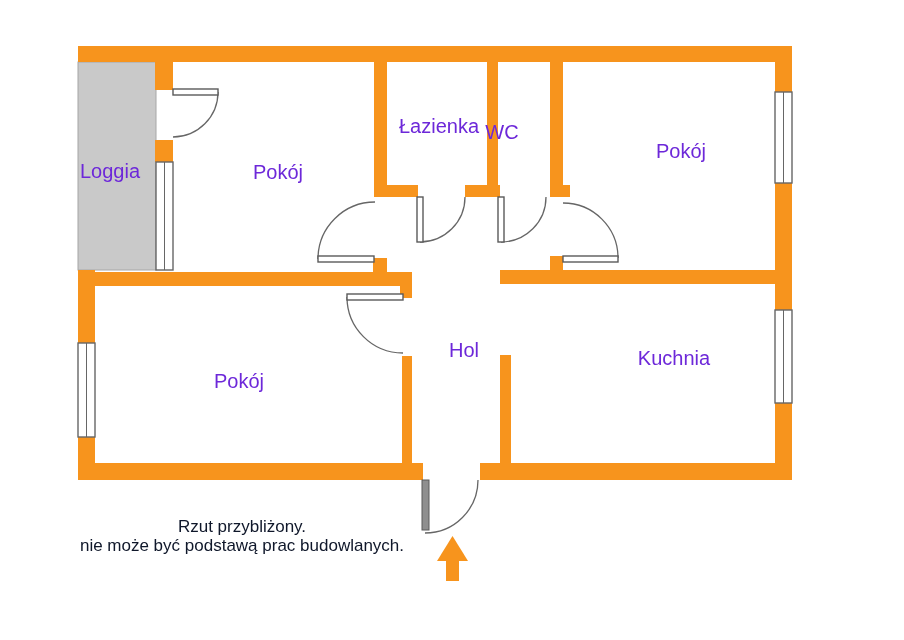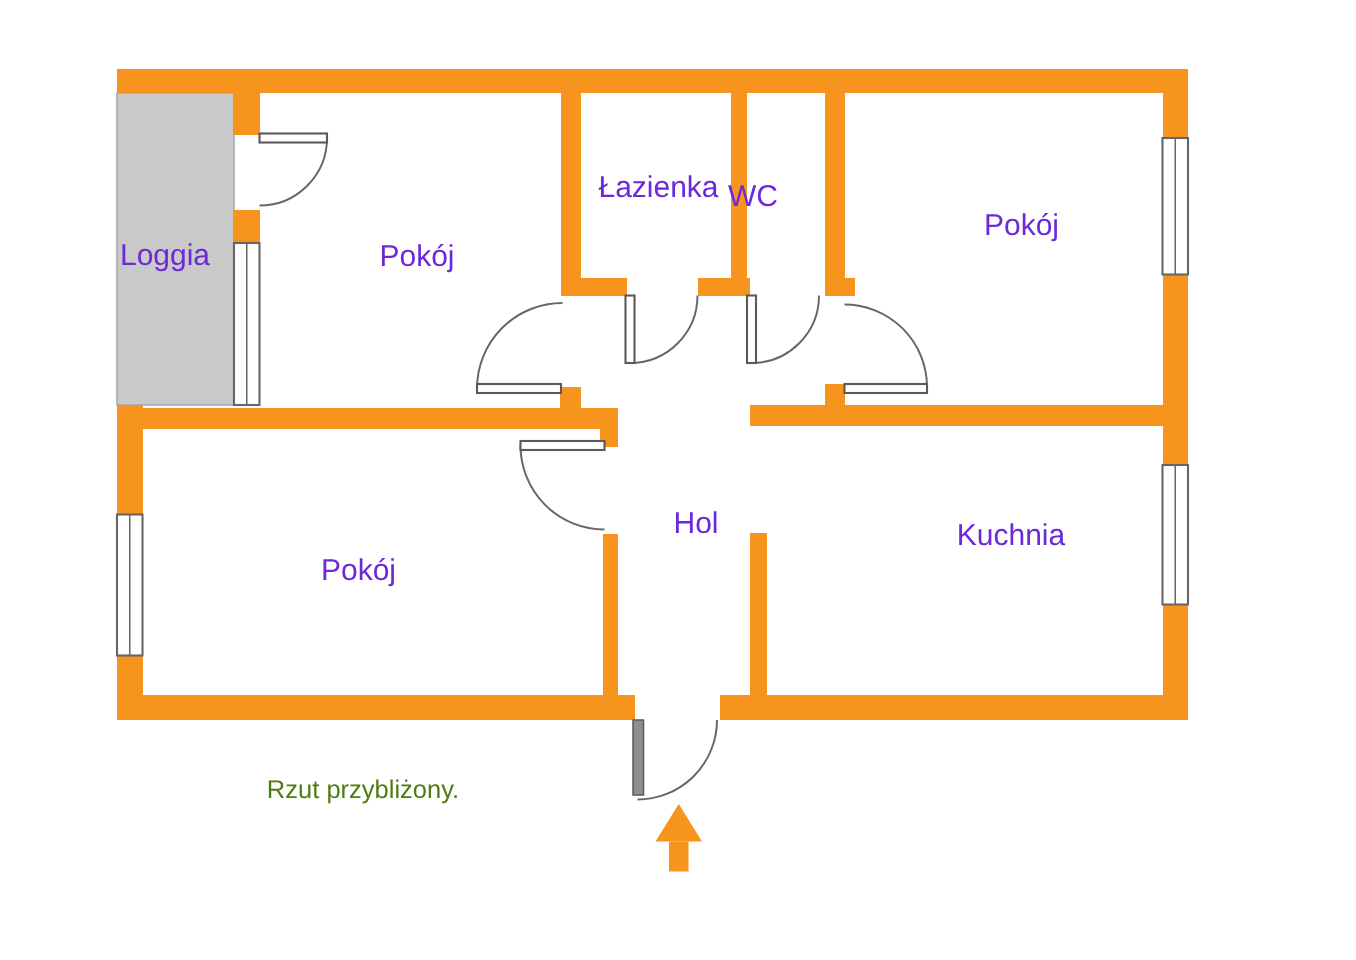--- a/index.html
+++ b/index.html
@@ -29,21 +29,21 @@
     letter-spacing: 0px;
   }
   .caption {
     position: absolute;
     left: 42px;
     top: 517px;
     width: 400px;
     text-align: center;
     font-size: 17px;
     line-height: 19px;
-    color: #4d7c0f;
+    color: #0f172a;
   }
   .wall { fill: var(--wall, #F7941D); }
   .loggia { fill: var(--loggia, #C9C9C9); stroke: #a6a6a6; stroke-width: 1; }
   .win { fill: #ffffff; stroke: #666666; stroke-width: 1.4; }
   .winline { stroke: #666666; stroke-width: 1; }
   .leaf { fill: #ffffff; stroke: #5a5a5a; stroke-width: 1.4; }
   .leaf-solid { fill: #8f8f8f; stroke: #5a5a5a; stroke-width: 1; }
   .arc { fill: none; stroke: #666666; stroke-width: 1.3; }
   .arrow { fill: var(--wall, #F7941D); }
 </style>
@@ -135,14 +135,15 @@
   <div class="room-label" style="left:278px; top:172px;">Pokój</div>
   <div class="room-label" style="left:439px; top:126px;">Łazienka</div>
   <div class="room-label" style="left:502px; top:132px;">WC</div>
   <div class="room-label" style="left:681px; top:151px;">Pokój</div>
   <div class="room-label" style="left:239px; top:381px;">Pokój</div>
   <div class="room-label" style="left:464px; top:350px;">Hol</div>
   <div class="room-label" style="left:650px; top:358px;margin-left:24px;">Kuchnia</div>
 
   <div class="caption">
     <div>Rzut przybliżony.</div>
+    <div>nie może być podstawą prac budowlanych.</div>
   </div>
 </div>
 
 </body></html>

